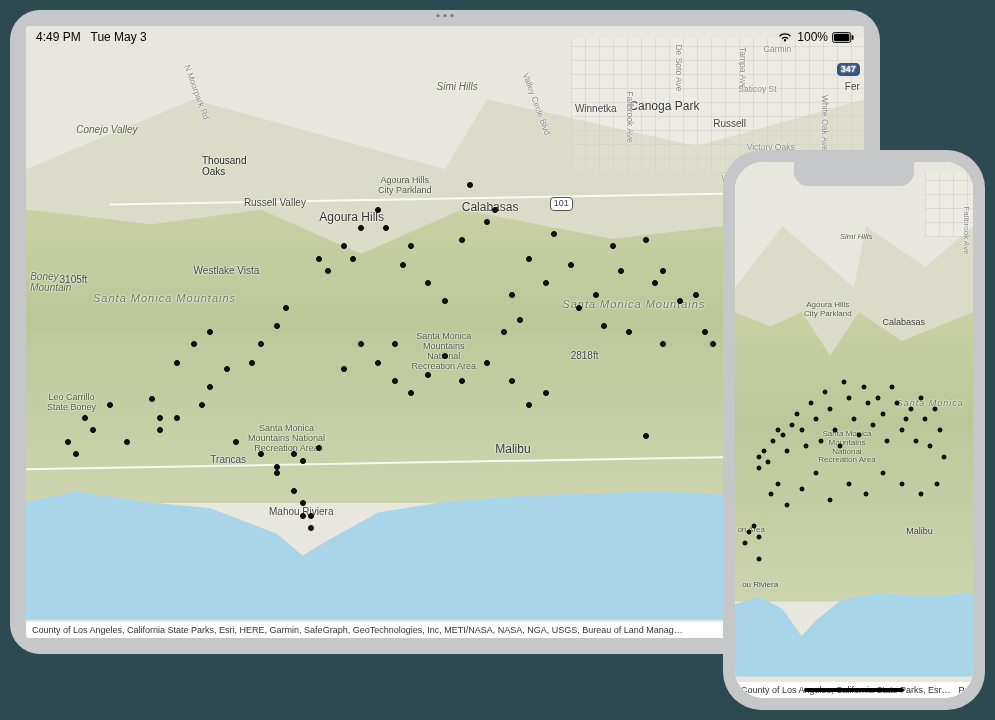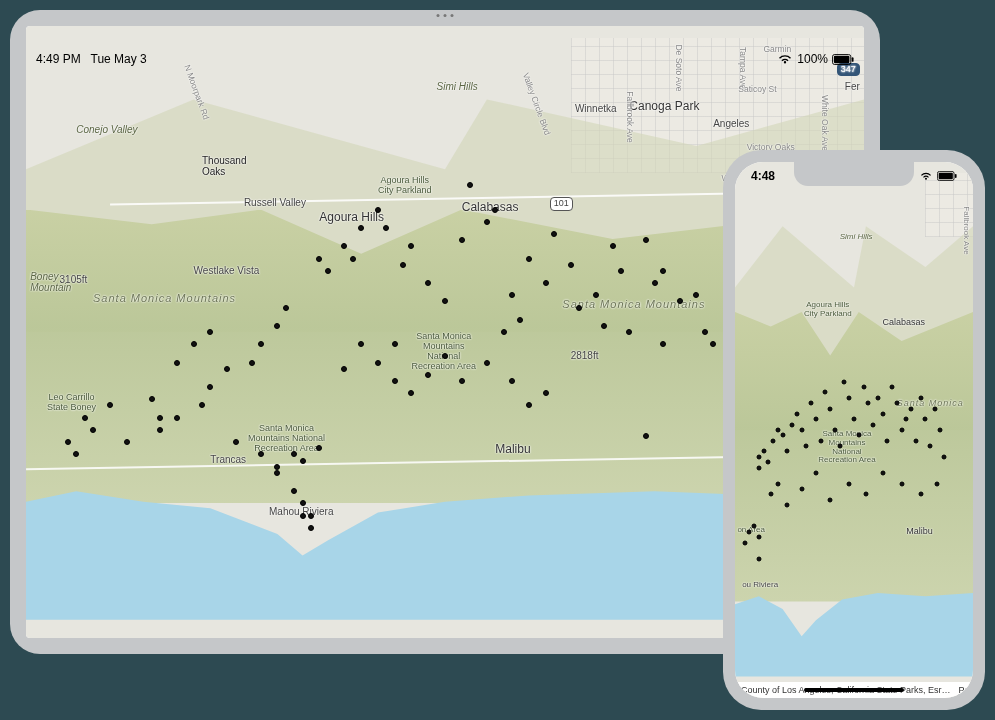--- a/index.html
+++ b/index.html
@@ -51,21 +51,20 @@
       top: 0; left: 0; right: 0;
       height: 22px;
       display: flex;
       align-items: center;
       justify-content: space-between;
       padding: 0 10px;
       font-size: 12px;
       font-weight: 500;
       z-index: 15;
       color: #000;
-      margin-top: 22px;
     }
     .status-right { display: flex; align-items: center; gap: 4px; }
 
     
     .map {
       position: absolute;
       inset: 0;
       overflow: hidden;
     }
     .map-land {
@@ -284,21 +283,21 @@
 Recreation Area</div>
       <div class="label park" style="top:65%; left:26.5%; white-space:pre;">Santa Monica
 Mountains National
 Recreation Area</div>
       <div class="label park" style="top:60%; left:2.5%; white-space:pre;">Leo Carrillo
 State Boney</div>
       <div class="label" style="top:70%; left:22%;">Trancas</div>
       <div class="label" style="top:78.5%; left:29%;">Mahou Riviera</div>
       <div class="label city" style="top:12%; left:72%;text-align:right;">Canoga Park</div>
       <div class="label" style="top:12.5%; left:65.5%;">Winnetka</div>
-      <div class="label" style="top:15%; left:82%;">Angeles</div>
+      <div class="label" style="top:15%; left:82%;">Russell</div>
       <div class="label" style="top:52%; left:88%;">Topang</div>
       <div class="label area" style="top:40%; left:0.5%; white-space:pre;">Boney
 Mountain</div>
       <div class="label area" style="top:16%; left:6%;">Conejo Valley</div>
       <div class="label" style="top:40.5%; left:4%;">3105ft</div>
       <div class="label" style="top:53%; left:65%;">2818ft</div>
       <div class="label" style="top:9%; right:0.5%;">Fer</div>
 
       <div class="label" style="top:28%; left:62.5%;"><span class="hwy-shield">101</span></div>
       <div class="label" style="top:6%; right:0.5%;"><span class="hwy-shield" style="background:#357; color:#fff; border-color:#357;">347</span></div>
@@ -400,43 +399,29 @@
           <div class="point" style="left: 62%; top: 60%;"></div>
           <div class="point" style="left: 18%; top: 55%;"></div>
           <div class="point" style="left: 20%; top: 52%;"></div>
           <div class="point" style="left: 22%; top: 50%;"></div>
           <div class="point" style="left: 24%; top: 56%;"></div>
           <div class="point" style="left: 5%; top: 68%;"></div>
           <div class="point" style="left: 6%; top: 70%;"></div>
         </div>
     </div>
 
+    <div class="attribution">
+      <span>County of Los Angeles, California State Parks, Esri, HERE, Garmin, SafeGraph, GeoTechnologies, Inc, METI/NASA, NASA, NGA, USGS, Bureau of Land Manag…</span>
+    </div>
   </div>
 </div>
 
 <div class="phone">
   <div class="phone-screen">
     <div class="notch"></div>
-    <div class="status-bar">
-      <span>4:48</span>
-      <div class="status-right">
-        <span class="wifi-icon">
-          <svg width="14" height="10" viewBox="0 0 16 12">
-              <path d="M8 10.5a1.2 1.2 0 100-2.4 1.2 1.2 0 000 2.4zM4.5 7.2a5 5 0 017 0l-1 1a3.6 3.6 0 00-5 0l-1-1zM2 4.7a8.5 8.5 0 0112 0l-1 1a7 7 0 00-10 0l-1-1z" fill="#000"></path>
-            </svg>
-        </span>
-        <span class="battery-icon">
-          <svg width="20" height="10" viewBox="0 0 24 12">
-              <rect x="0.5" y="0.5" width="20" height="11" rx="2.5" fill="none" stroke="#000"></rect>
-              <rect x="2" y="2" width="17" height="8" rx="1.2" fill="#000"></rect>
-              <rect x="21.5" y="3.5" width="2" height="5" rx="1" fill="#000"></rect>
-            </svg>
-        </span>
-      </div>
-    </div>
 
     <div class="map">
       <div class="map-land"></div>
       <div class="map-urban" style="width:20%; height:12%;"></div>
       <div class="map-hills2"></div>
       <div class="map-hills"></div>
       <div class="map-ocean"></div>
 
       <div class="label area" style="top:13%; left:44%;">Simi Hills</div>
       <div class="label park" style="top:26%; left:29%; white-space:pre;">Agoura Hills

